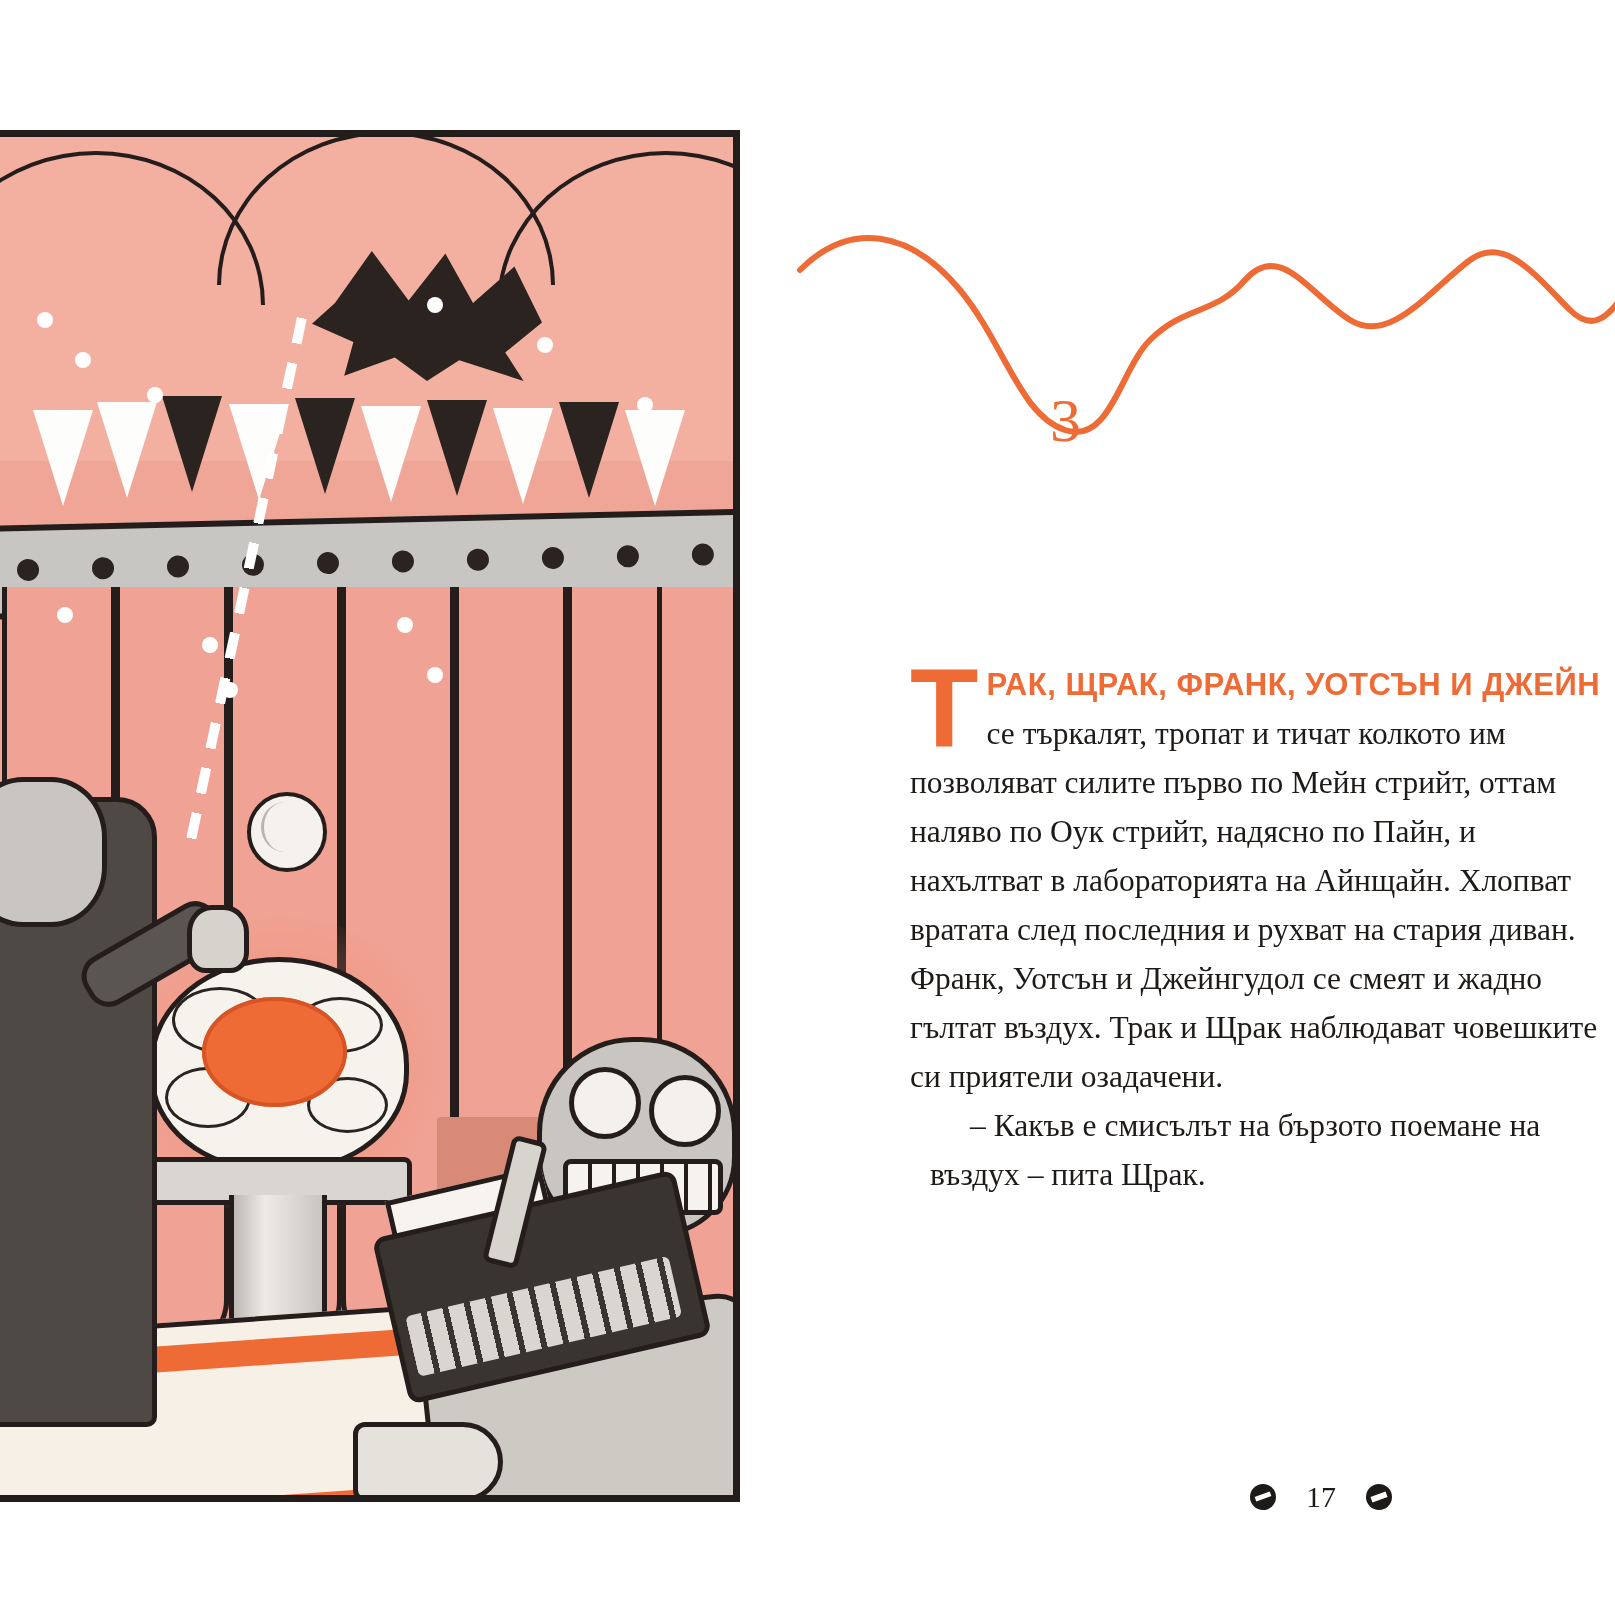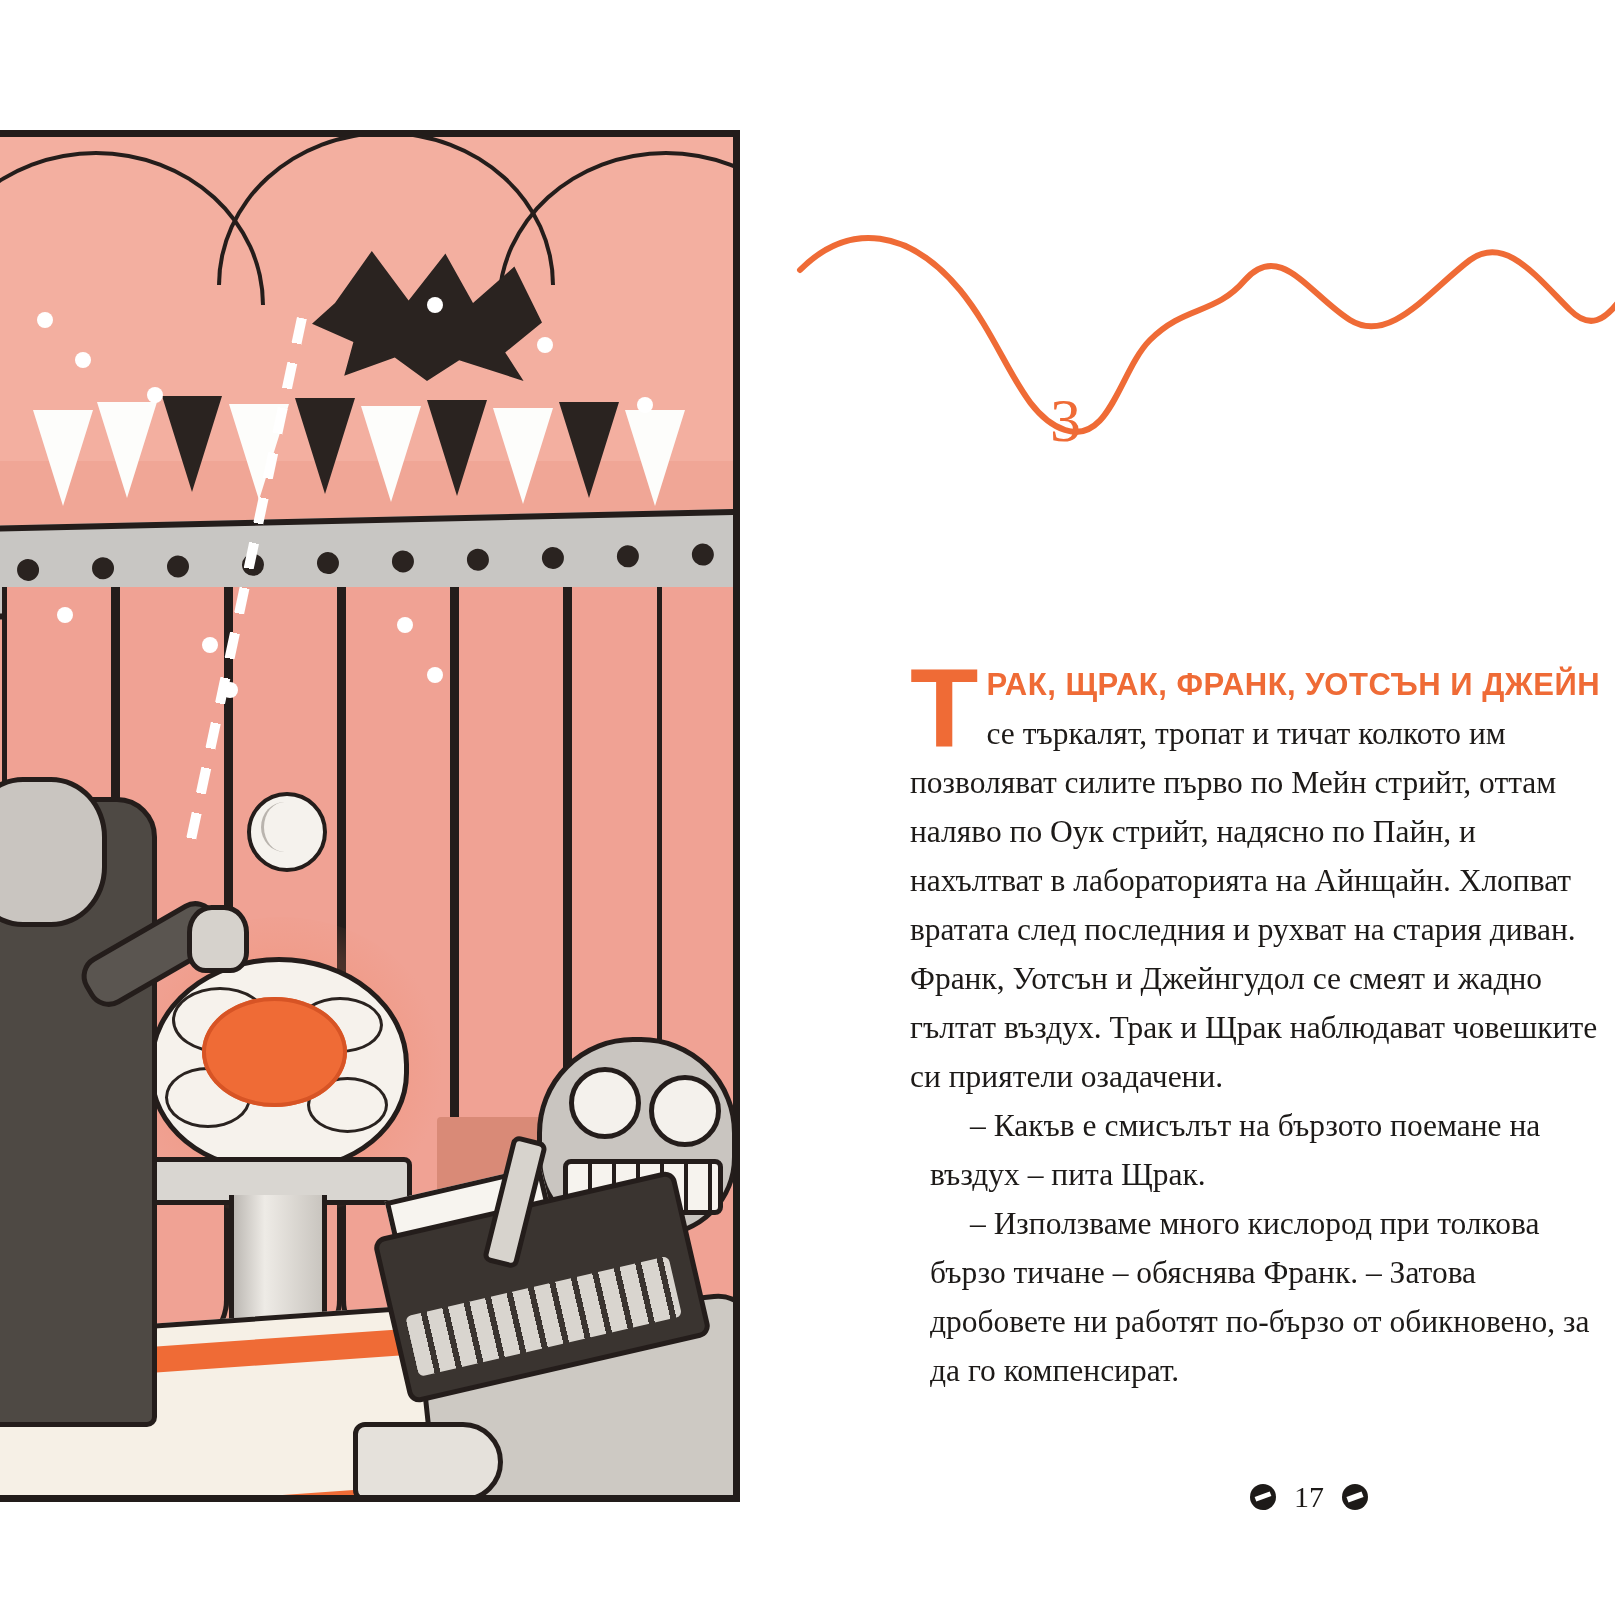--- a/index.html
+++ b/index.html
@@ -365,21 +365,21 @@
     text-indent: 40px;
     margin-top: 0;
     margin-left: 20px;
   }
 
   .page-footer {
     position: absolute;
     left: 490px; top: 1480px;
     display: flex;
     align-items: center;
-    gap: 18px;
+    gap: 30px;
     font-size: 30px;
     color: #1d1a18;
   }
   .foot-orn {
     width: 26px; height: 26px;
     border-radius: 50%;
     background: #1d1a18;
     position: relative;
   }
   .foot-orn::after {
@@ -498,21 +498,20 @@
   <svg class="squiggle" viewBox="0 0 830 270">
     <path d="M10,70 C60,20 120,30 170,90 C215,145 230,215 275,230 C320,245 330,170 360,140
              C395,105 425,115 455,80 C490,40 520,95 560,120 C600,145 640,90 680,60
              C715,35 745,75 780,110 C800,130 815,120 830,100" fill="none" stroke="#ef6b36" stroke-width="6" stroke-linecap="round"></path>
   </svg>
   <div class="chapter-number">3</div>
 
   <div class="body-text">
     <p class="para"><span class="drop-cap">Т</span><span class="lead-caps">РАК, ЩРАК, ФРАНК, УОТСЪН И ДЖЕЙН</span><span> се търкалят, тропат и тичат колкото им позволяват силите първо по Мейн стрийт, оттам наляво по Оук стрийт, надясно по Пайн, и нахълтват в лабораторията на Айнщайн. Хлопват вратата след последния и рухват на стария диван. Франк, Уотсън и Джейнгудол се смеят и жадно гълтат въздух. Трак и Щрак наблюдават човешките си приятели озадачени.</span></p>
     <p class="para indent">– Какъв е смисълът на бързото поемане на въздух – пита Щрак.</p>
-    <p class="para indent">– Използваме много кислород при толкова бързо тичане – обяснява Франк. – Затова дробовете ни работят по-бързо от обикновено, за да го компенсират.</p>
   </div>
 
   <div class="page-footer">
     <span class="foot-orn"></span>
     <span>17</span>
     <span class="foot-orn right"></span>
   </div>
 
 </div>
 

